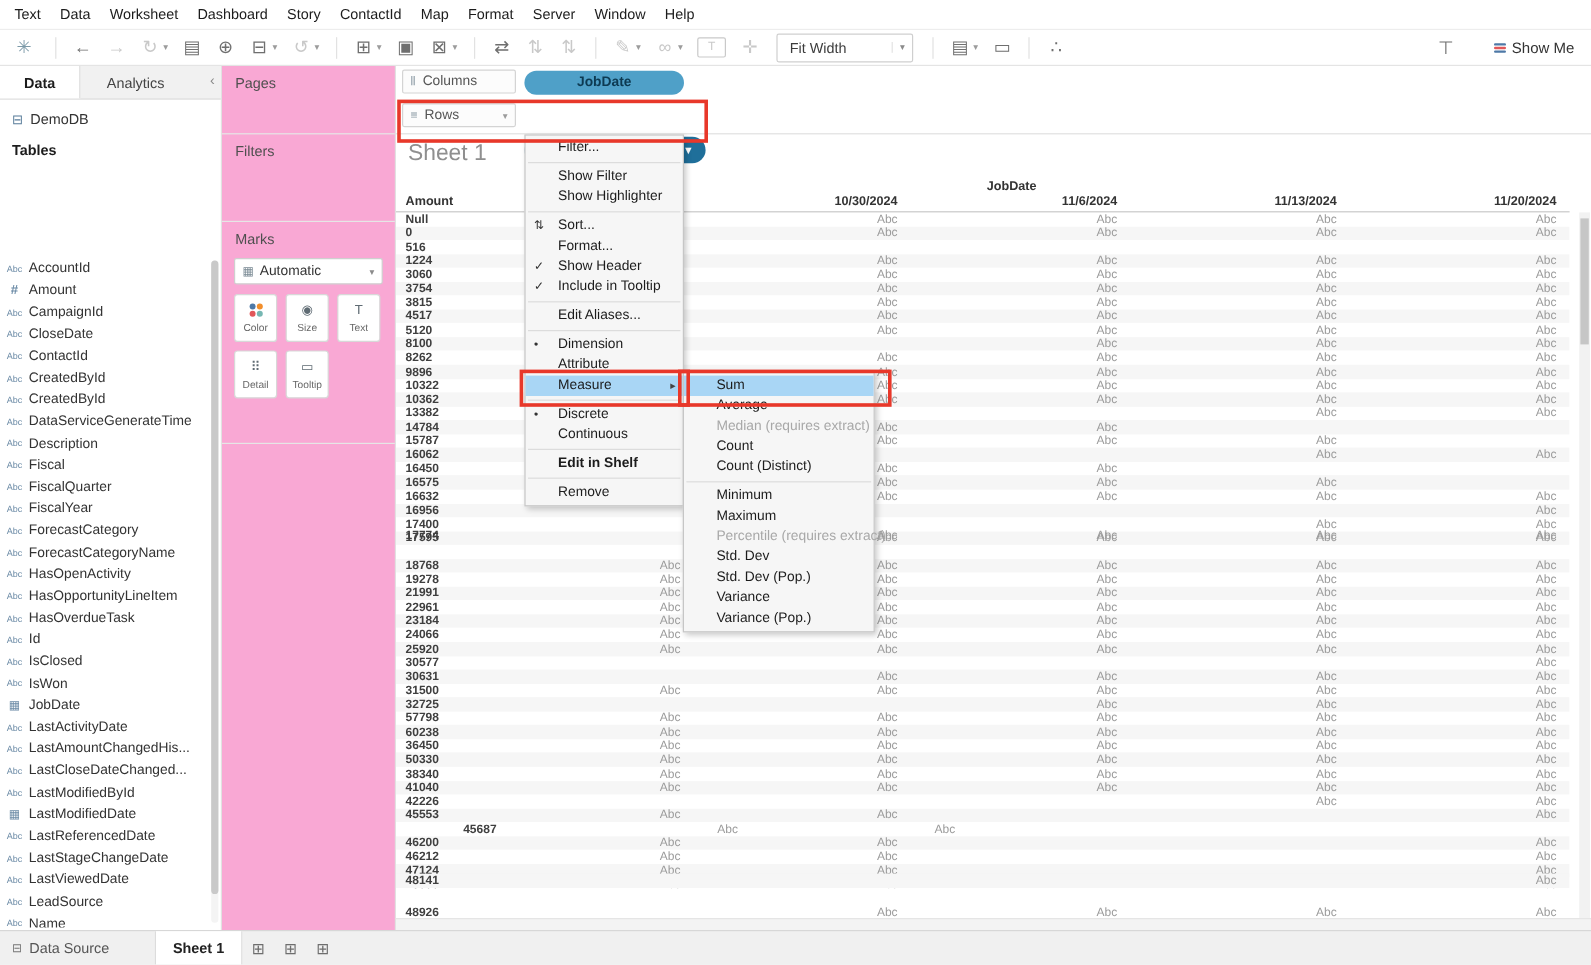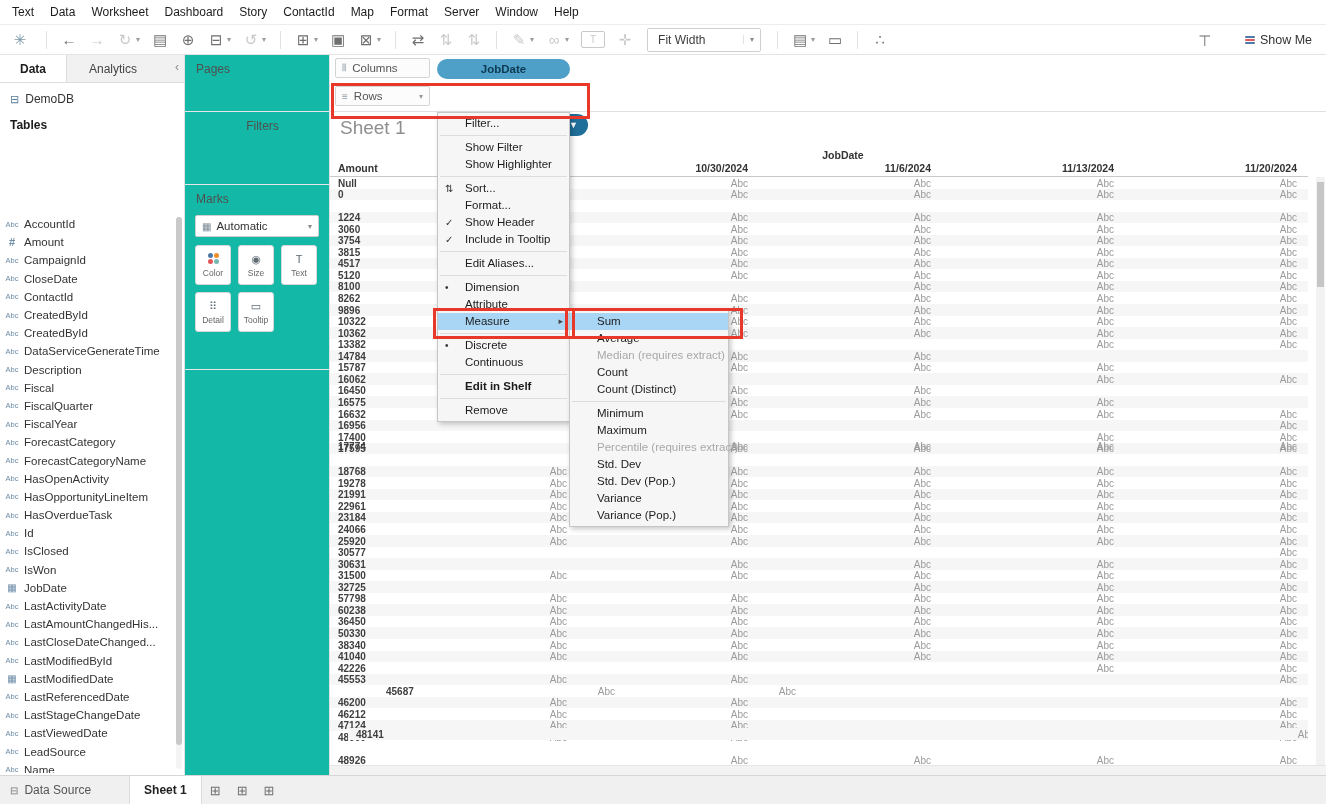--- a/index.html
+++ b/index.html
@@ -48,26 +48,26 @@
   .tables-label{font-size:12px;font-weight:bold;color:#1c1c1c;padding:12px 0 4px 10px;}
   .fields{position:absolute;left:0;top:160px;right:9px;bottom:2px;overflow:hidden;}
   .field-row{height:18.2px;display:flex;align-items:center;font-size:11.5px;color:#333;cursor:default;}
   .field-ic{width:24px;text-align:center;color:#6d8ca7;flex:0 0 24px;}
   .field-ic.t-s{font-size:7.5px;letter-spacing:0;}
   .field-ic.t-n{font-size:11px;font-weight:bold;}
   .field-ic.t-d,.field-ic.t-dt{font-size:10px;}
   .side-scroll{position:absolute;right:2px;top:162px;width:6px;bottom:6px;background:#f4f4f4;border-radius:3px;}
   .side-scroll .thumb{position:absolute;left:0;top:0;width:6px;height:528px;background:#c9c9c9;border-radius:3px;}
   
-  .midpanel{position:absolute;left:185px;top:55px;width:145px;bottom:29px;background:#14b8a6;
+  .midpanel{position:absolute;left:185px;top:55px;width:145px;bottom:29px;background:#f9a8d4;
             border-right:1px solid #e1e1e1;box-sizing:border-box;}
   .card-label{font-size:12px;color:#4f4f4f;padding:7px 0 0 11px;}
   .card{border-bottom:1px solid #e6e6e6;}
   .card.pages{height:56px;}
-  .card.filters{height:72px;text-align:center;}
+  .card.filters{height:72px;}
   .card.marks{height:184px;}
   .marks-dropdown{display:flex;align-items:center;justify-content:space-between;margin:9px 10px 0 10px;height:20px;
                   border:1px solid #cfcfcf;border-radius:2px;font-size:11.5px;color:#333;padding:0 6px;background:#fff;}
   .marks-dropdown .ic{color:#7a8a94;font-size:10px;margin-right:5px;}
   .marks-dropdown .lbl{flex:1;text-align:left;}
   .marks-dropdown .caret{font-size:8px;color:#8b8b8b;}
   .marks-grid{margin:8px 0 0 10px;display:grid;grid-template-columns:36px 36px 36px;gap:7px;width:122px;}
   .mark-btn{height:38px;border:1px solid #d8d8d8;border-radius:3px;background:#fff;display:flex;flex-direction:column;
             align-items:center;justify-content:center;gap:2px;cursor:default;}
   .mark-btn .mi{font-size:11px;color:#5f6b73;height:13px;line-height:13px;}
@@ -470,20 +470,23 @@
           <span class="g-cell" style="left: 654px;">Abc</span>
           <span class="g-cell" style="left: 837px;">Abc</span>
         </div>
         <div class="g-row band" style="top: 11.55px;">
           <span class="g-amount">0</span>
           <span class="g-cell" style="left: 288px;">Abc</span>
           <span class="g-cell" style="left: 471px;">Abc</span>
           <span class="g-cell" style="left: 654px;">Abc</span>
           <span class="g-cell" style="left: 837px;">Abc</span>
         </div>
+        <div class="g-row" style="top: 23.1px;">
+          <span class="g-amount">516</span>
+        </div>
         <div class="g-row band" style="top: 34.65px;">
           <span class="g-amount">1224</span>
           <span class="g-cell" style="left: 288px;">Abc</span>
           <span class="g-cell" style="left: 471px;">Abc</span>
           <span class="g-cell" style="left: 654px;">Abc</span>
           <span class="g-cell" style="left: 837px;">Abc</span>
         </div>
         <div class="g-row" style="top: 46.2px;">
           <span class="g-amount">3060</span>
           <span class="g-cell" style="left: 288px;">Abc</span>
@@ -778,21 +781,21 @@
           <span class="g-cell" style="left: 107px;">Abc</span>
           <span class="g-cell" style="left: 288px;">Abc</span>
           <span class="g-cell" style="left: 837px;">Abc</span>
         </div>
         <div class="g-row" style="top: 554.4px;">
           <span class="g-amount">48000</span>
           <span class="g-cell" style="left: 107px;">Abc</span>
           <span class="g-cell" style="left: 288px;">Abc</span>
           <span class="g-cell" style="left: 837px;">Abc</span>
         </div>
-        <div class="g-row band" style="top: 551px; margin-left: 18px;">
+        <div class="g-row band" style="top: 551px;">
           <span class="g-amount">48141</span>
           <span class="g-cell" style="left: 837px;">Abc</span>
         </div>
         <div class="g-row" style="top: 577.5px;">
           <span class="g-amount">48926</span>
           <span class="g-cell" style="left: 288px;">Abc</span>
           <span class="g-cell" style="left: 471px;">Abc</span>
           <span class="g-cell" style="left: 654px;">Abc</span>
           <span class="g-cell" style="left: 837px;">Abc</span>
         </div>

